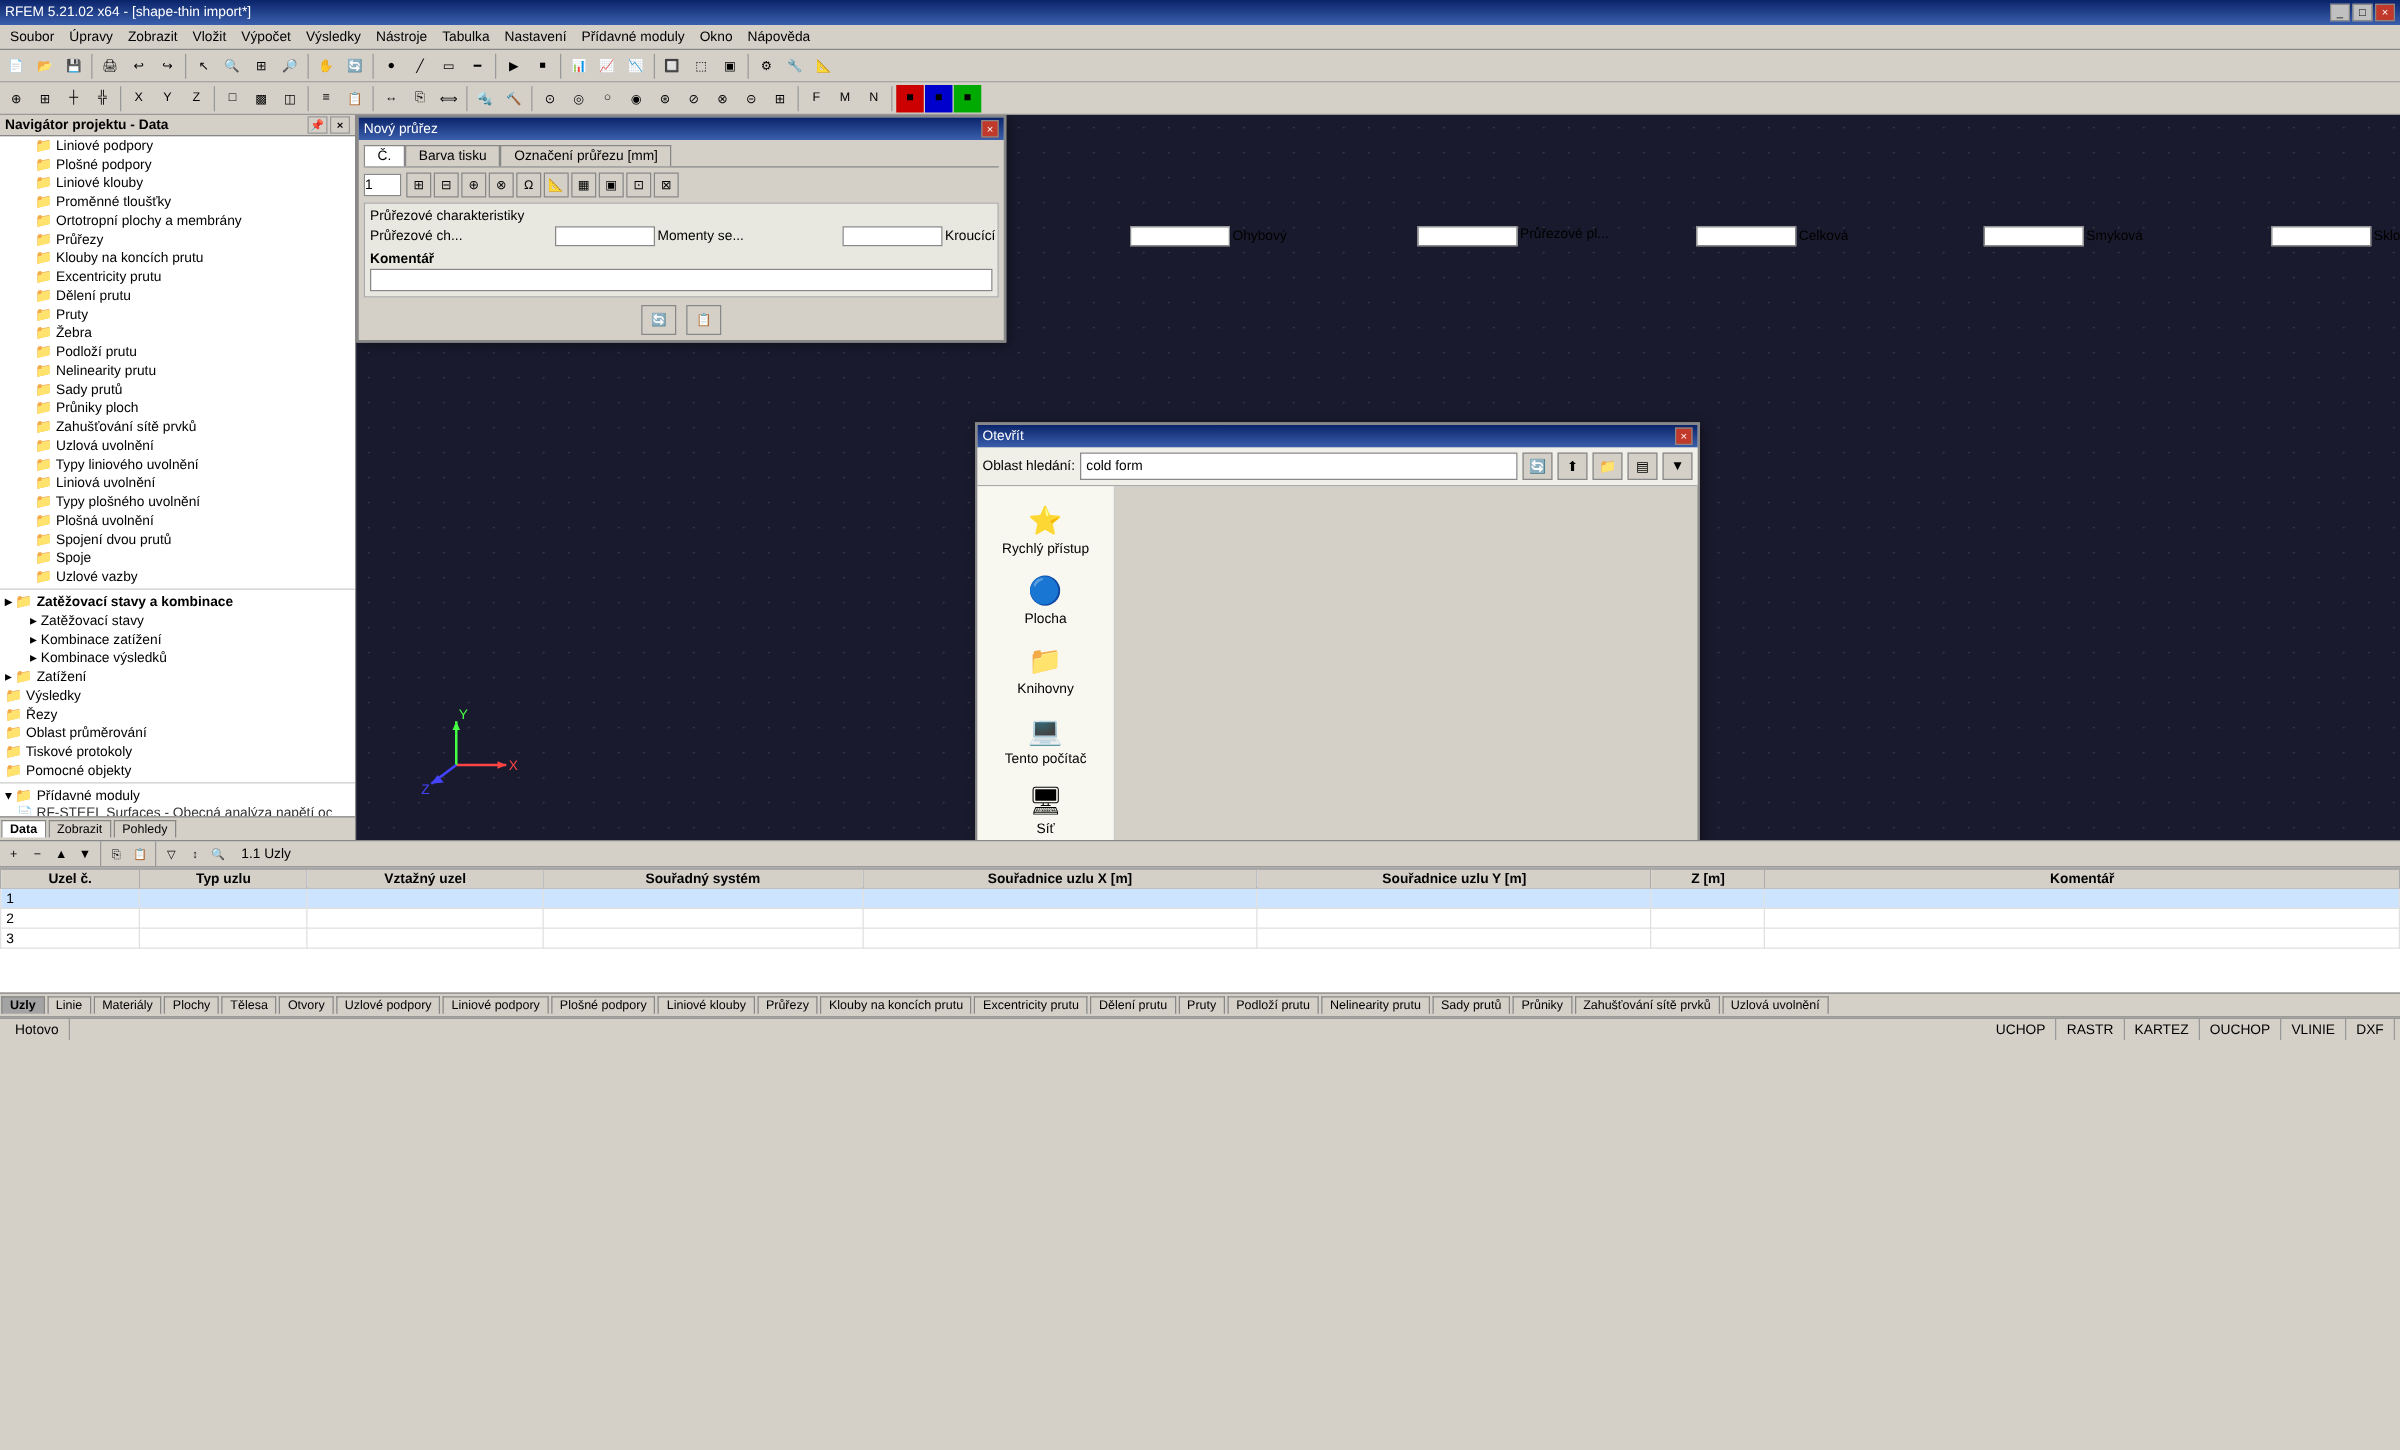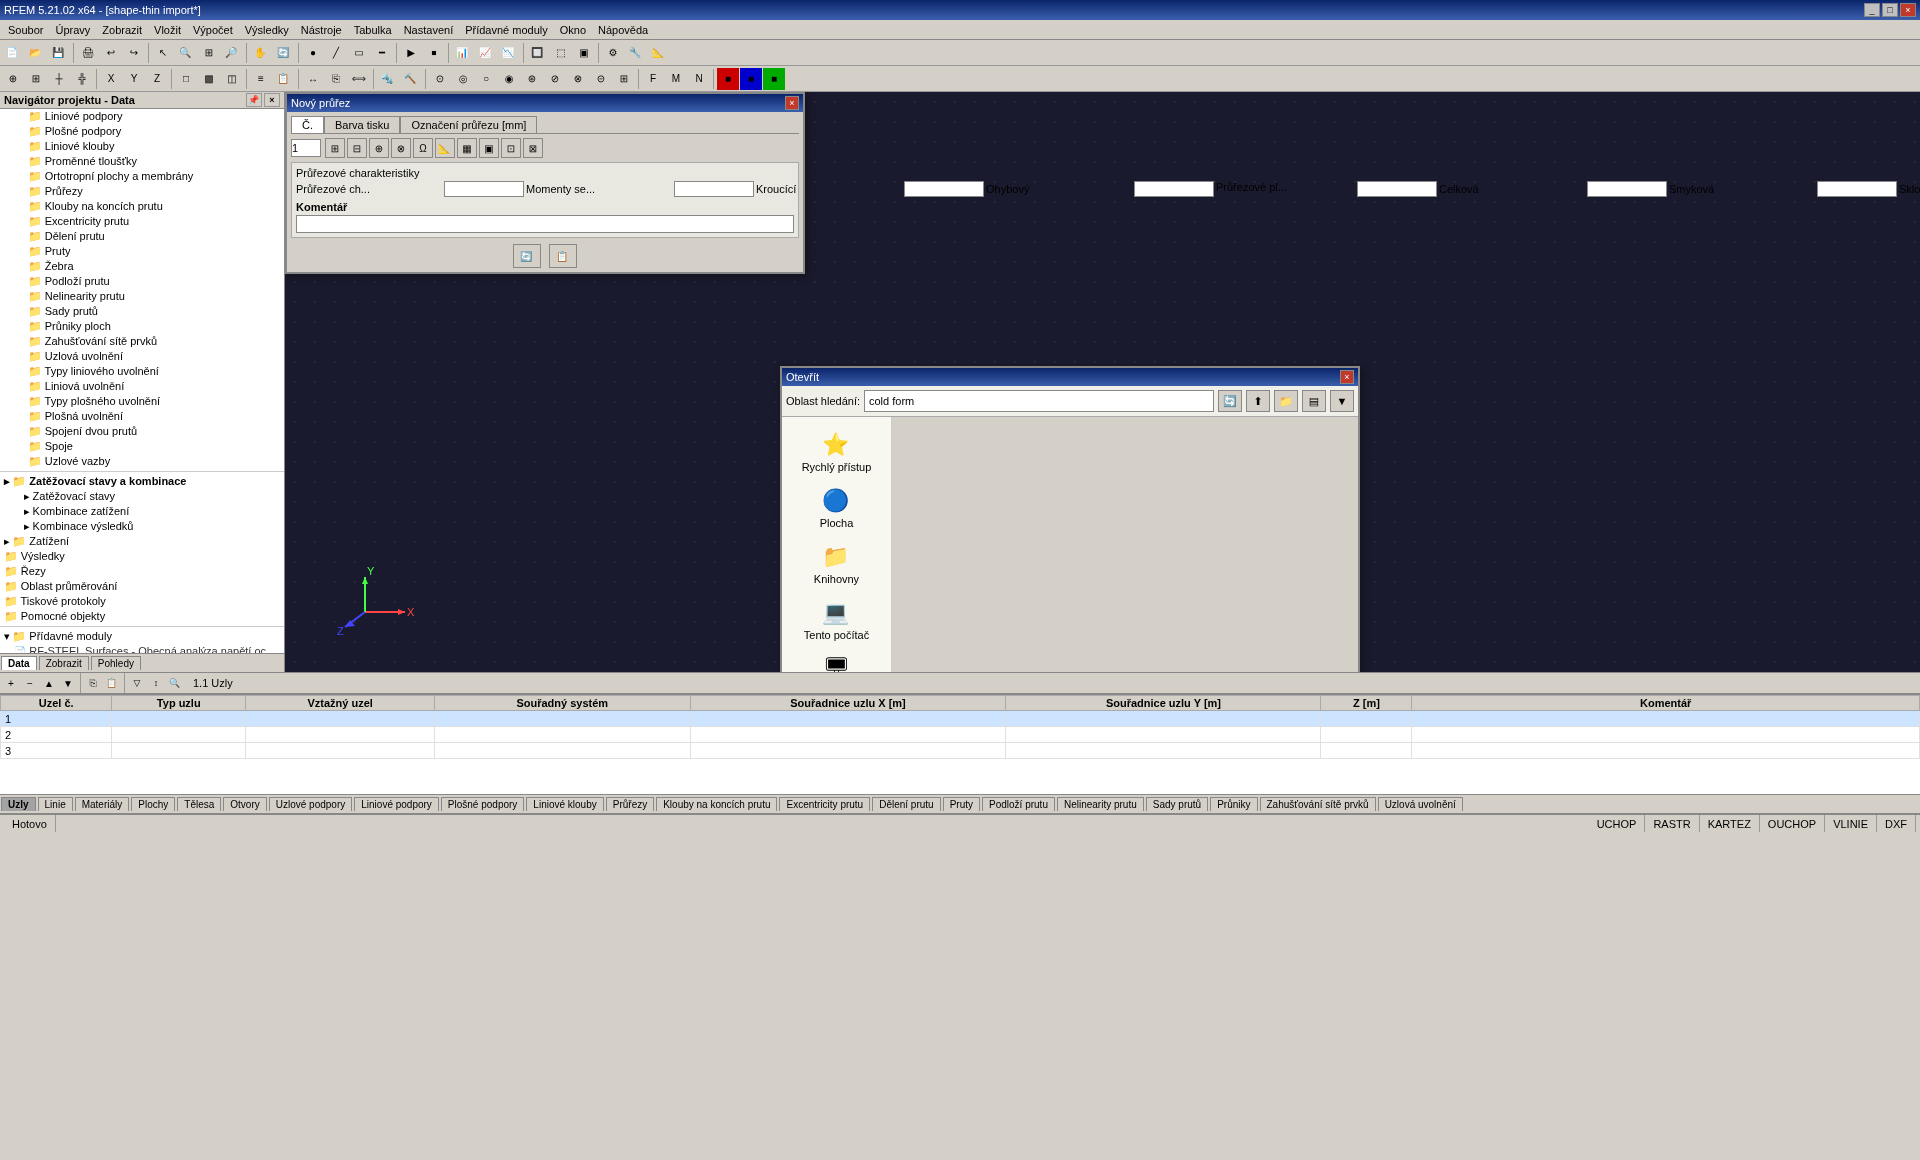--- a/index.html
+++ b/index.html
@@ -224,21 +224,21 @@
       border: 1px solid #888;
       border-bottom: none;
       background: #d4d0c8;
       cursor: pointer;
       font-size: 11px;
     }
     .prurez-tab.active { background: white; }
 
     
     .otevrit-dialog {
-      top: 274px;
+      top: 246px;
       left: 495px;
       width: 580px;
       height: 460px;
       z-index: 10;
     }
     .otevrit-toolbar {
       display: flex;
       align-items: center;
       padding: 4px;
       gap: 4px;

